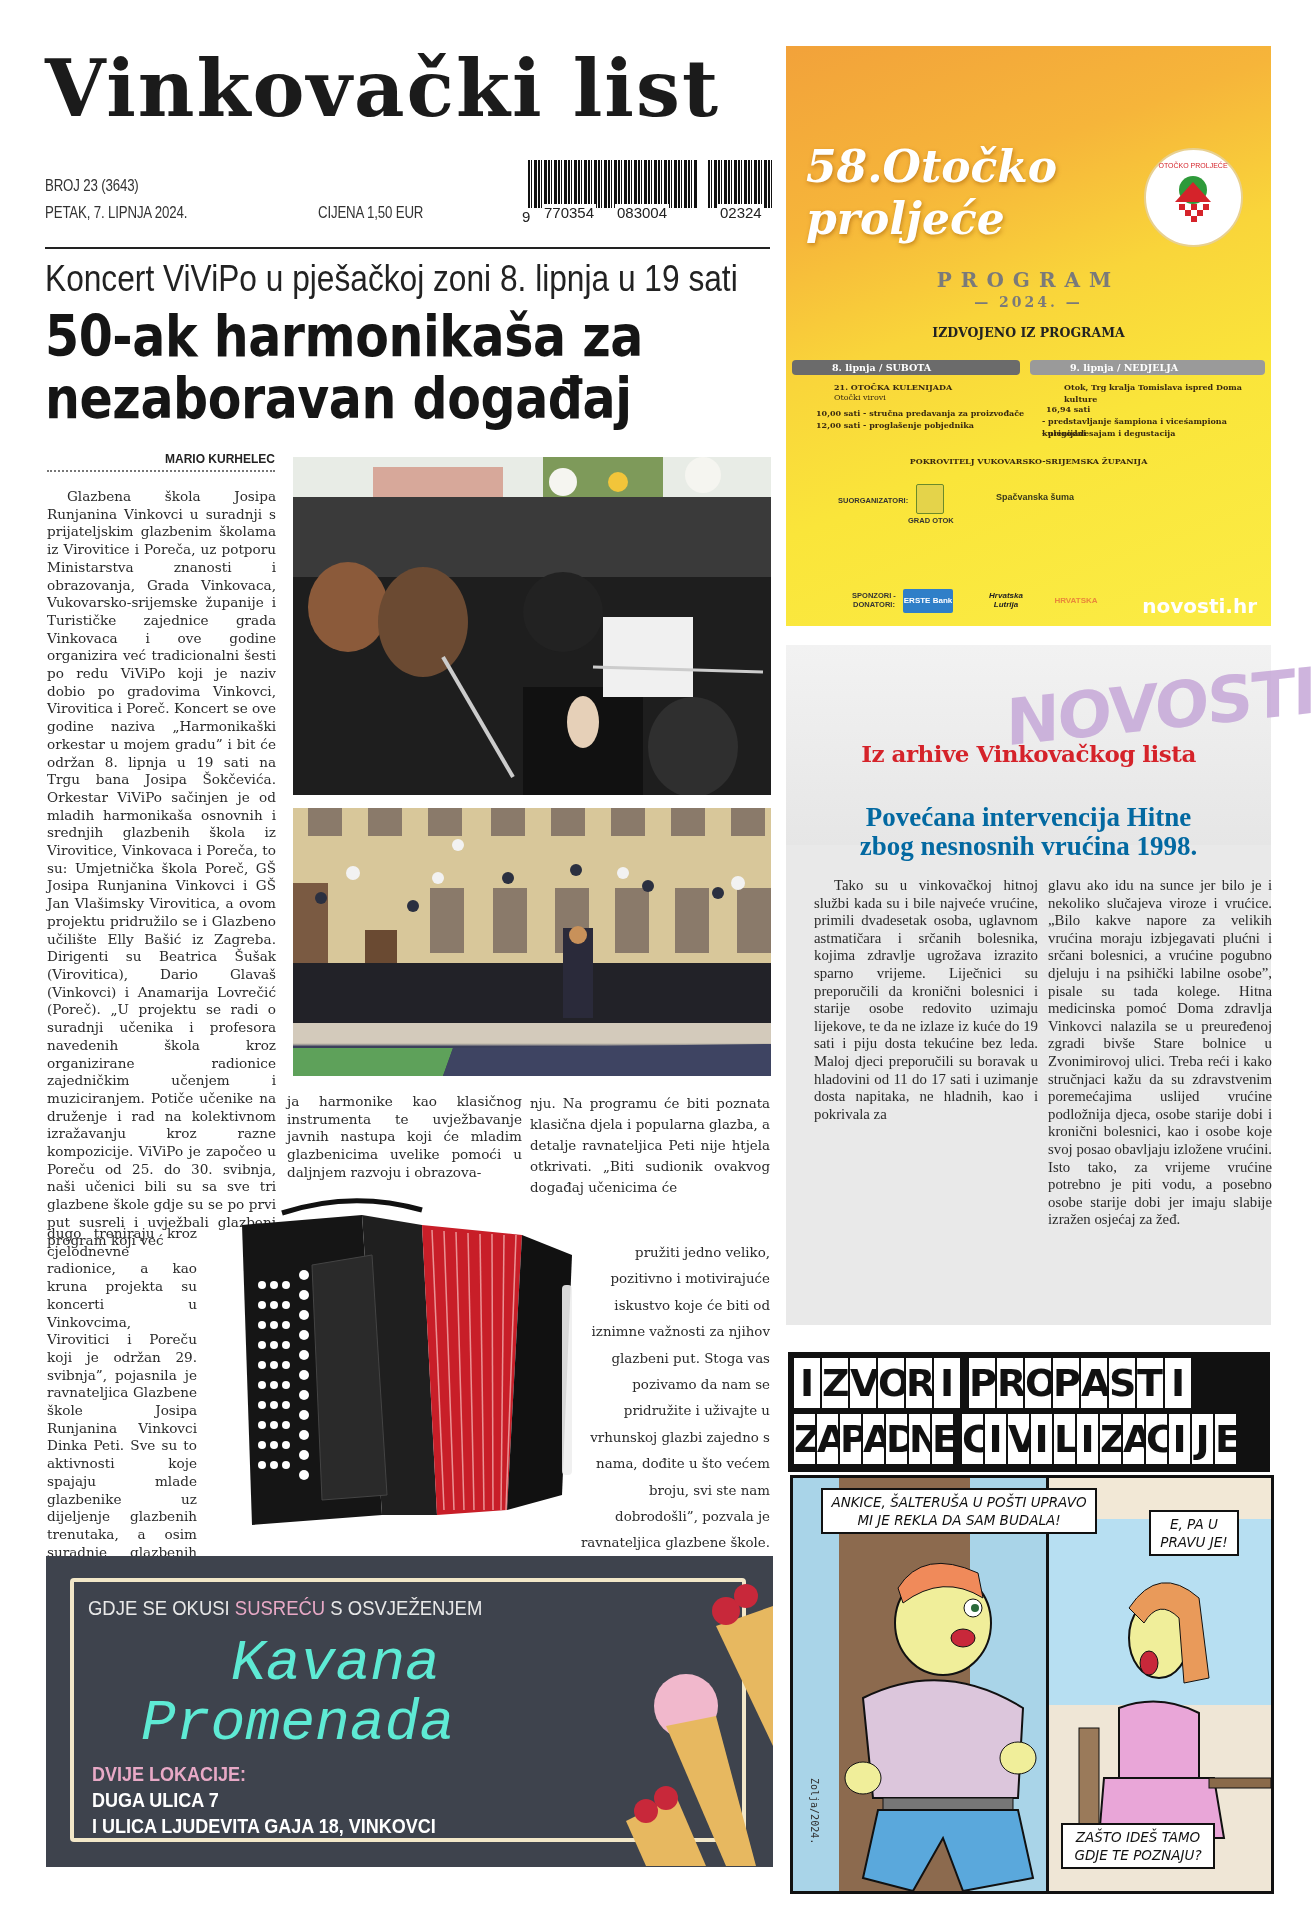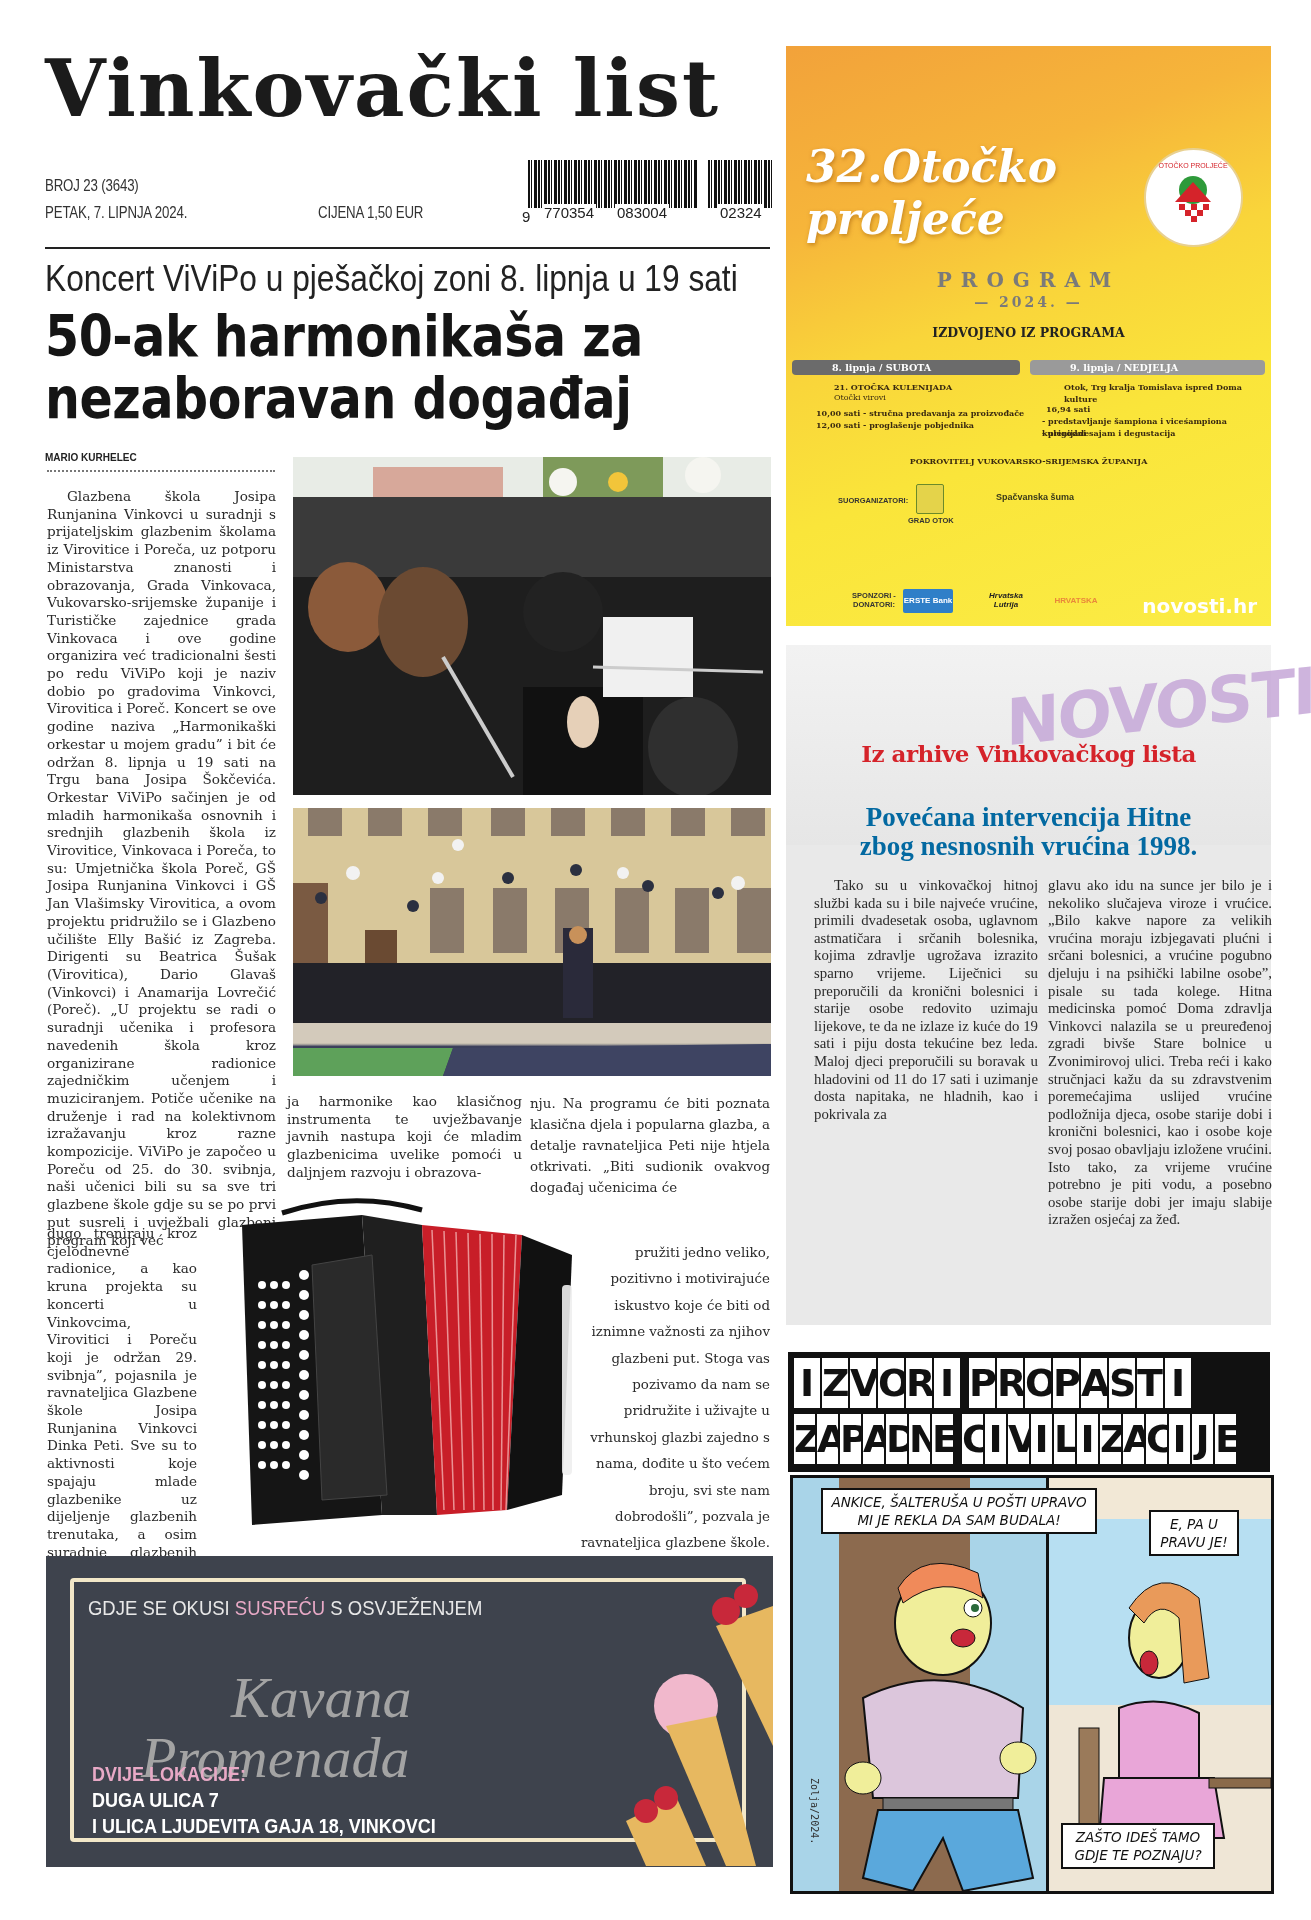--- a/index.html
+++ b/index.html
@@ -10,21 +10,21 @@
   .meta{font-family:"Liberation Sans",sans-serif;font-size:17px;color:#333;transform:scaleX(.78);transform-origin:left top;letter-spacing:-.2px;}
   .barcode{left:520px;top:160px;width:255px;height:60px;}
   .barcode .bars{position:absolute;left:8px;top:0;height:48px;width:245px;
     background:repeating-linear-gradient(90deg,#111 0 2px,#fff 2px 3px,#111 3px 4px,#fff 4px 6px,#111 6px 9px,#fff 9px 10px);}
   .barcode .gap{position:absolute;top:0;height:48px;background:#fff;}
   .barcode .nums{position:absolute;left:0;top:44px;font-family:"Liberation Sans",sans-serif;font-size:15px;background:transparent;width:255px;}
   .barcode .nums span{position:absolute;background:#fff;padding:0 2px;}
   .rule{left:45px;top:247px;width:725px;height:2px;background:#222;}
   .kicker{left:45px;top:258px;width:730px;font-family:"Liberation Sans",sans-serif;font-size:36px;color:#222;transform:scaleX(.88);transform-origin:left top;white-space:nowrap;}
   .headline{left:45px;top:305px;width:760px;font-family:"DejaVu Sans",sans-serif;font-weight:bold;font-size:57px;line-height:62px;color:#151515;transform:scaleX(.86);transform-origin:left top;letter-spacing:-.5px;}
-  .byline{left:45px;top:452px;width:230px;text-align:left;font-family:"Liberation Sans",sans-serif;font-weight:bold;font-size:10px;color:#222;}
+  .byline{left:45px;top:452px;width:230px;text-align:right;font-family:"Liberation Sans",sans-serif;font-weight:bold;font-size:12px;color:#222;}
   .dots{left:47px;top:470px;width:228px;border-top:2px dotted #777;}
   .body-text{font-family:"DejaVu Serif",serif;font-size:13.6px;line-height:17.7px;color:#2a2a2a;text-align:justify;hyphens:manual;}
   .body-text p{margin:0;text-indent:20px;}
   .col1{left:47px;top:488px;width:229px;}
   .col1b{left:47px;top:1225px;width:150px;}
   .col2{left:287px;top:1093px;width:235px;}
   .col3{left:530px;top:1093px;width:240px;font-size:13.4px;line-height:21px;}
   .col3b{left:580px;top:1240px;width:190px;text-align:right;font-size:13.4px;line-height:26.4px;}
   
   .photo{overflow:hidden;}
@@ -60,21 +60,21 @@
   .comic .p1{position:absolute;left:0;top:0;width:253px;height:413px;background:linear-gradient(90deg,#a9d4e8 0 18%,#8c6a4e 18% 70%,#a9d4e8 70%);}
   .comic .div{position:absolute;left:253px;top:0;width:3px;height:413px;background:#111;}
   .comic .p2{position:absolute;left:256px;top:0;width:222px;height:413px;background:linear-gradient(180deg,#f2e8d6 0 10%,#b7dff2 10% 55%,#efe6d6 55%);}
   .bubble{position:absolute;background:#fff;border:2px solid #111;font-family:"DejaVu Sans",sans-serif;font-style:italic;font-size:13.5px;line-height:18px;color:#111;text-align:center;padding:3px 0;}
   .signature{position:absolute;left:16px;top:300px;font-family:"DejaVu Sans Mono",monospace;font-size:10px;color:#333;writing-mode:vertical-rl;}
   
   .kavana{left:46px;top:1556px;width:727px;height:311px;background:#3e434d;overflow:hidden;}
   .kavana .frame{position:absolute;left:24px;top:22px;width:668px;height:256px;border:4px solid #f2e7c8;border-radius:4px;}
   .kavana .gdje{position:absolute;left:42px;top:40px;font-family:"Liberation Sans",sans-serif;font-size:21px;color:#e8e8e8;transform:scaleX(.88);transform-origin:left top;white-space:nowrap;}
   .kavana .gdje .pink{color:#e8a9c6;}
-  .kavana .brand{position:absolute;left:95px;top:78px;font-family:Liberation Serif, serif;font-style:italic;font-size:58px;line-height:60px;color:#a3a3a3;margin-top:34px;}
+  .kavana .brand{position:absolute;left:95px;top:78px;font-family:Liberation Mono, monospace;font-style:italic;font-size:58px;line-height:60px;color:#5eead4;}
   .kavana .lok{position:absolute;left:46px;top:205px;font-family:"Liberation Sans",sans-serif;font-weight:bold;font-size:20px;line-height:26px;color:#fff;transform:scaleX(.9);transform-origin:left top;white-space:nowrap;}
   .kavana .lok .pink{color:#e8a9c6;}
   .kavana .cone{position:absolute;}
 </style>
 </head>
 <body>
 
 <div class="abs masthead">Vinkovački list</div>
 <div class="abs meta" style="left:45px;top:176px;">BROJ 23 (3643)</div>
 <div class="abs meta" style="left:45px;top:203px;">PETAK, 7. LIPNJA 2024.</div>
@@ -242,21 +242,21 @@
     <g fill="#eee">
       <rect x="340" y="90" width="10" height="190" rx="4" opacity=".9"></rect>
     </g>
     <path d="M90 70 L150 60 L165 300 L100 305 Z" fill="#2a2a2a" stroke="#444"></path>
     <path d="M60 18 Q130 -5 200 15" stroke="#111" stroke-width="5" fill="none"></path>
   </svg>
 </div>
 
 <div class="abs otocko">
   <div class="title">
-    <div>32.Otočko</div>
+    <div>58.Otočko</div>
     <div>proljeće</div>
   </div>
   <div class="logo">
     <svg width="95" height="95" viewBox="0 0 95 95">
       <text x="47" y="18" text-anchor="middle" font-size="7" fill="#d5232a" font-family="Liberation Sans, sans-serif">OTOČKO PROLJEĆE</text>
       <circle cx="47" cy="40" r="14" fill="#2e9a3a"></circle>
       <polygon points="47,32 65,52 29,52" fill="#d5232a"></polygon>
       <g fill="#d5232a">
           <rect x="33" y="54" width="6" height="6"></rect>
           <rect x="45" y="54" width="6" height="6"></rect>

